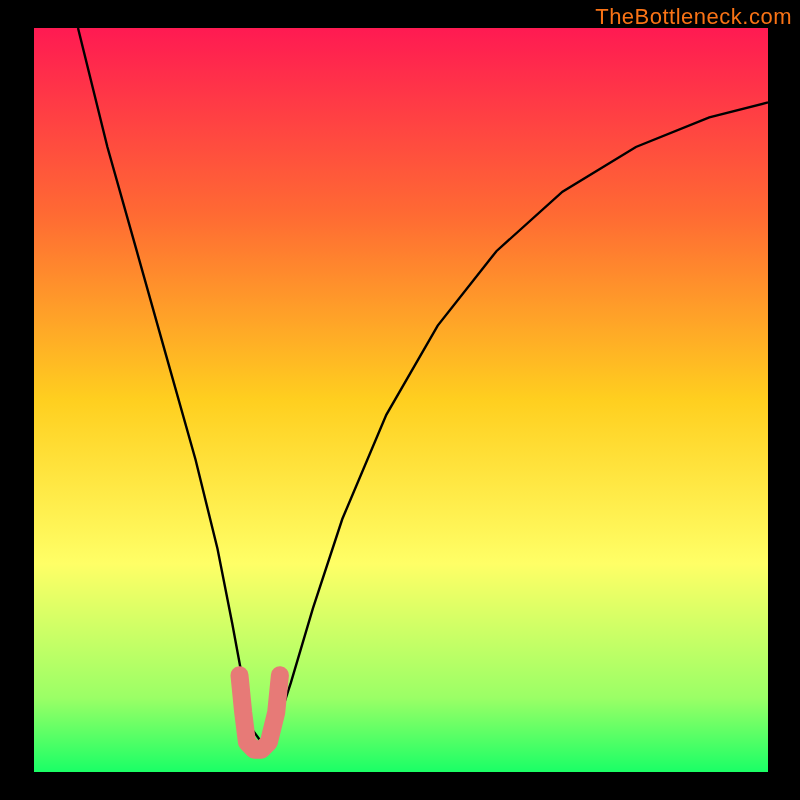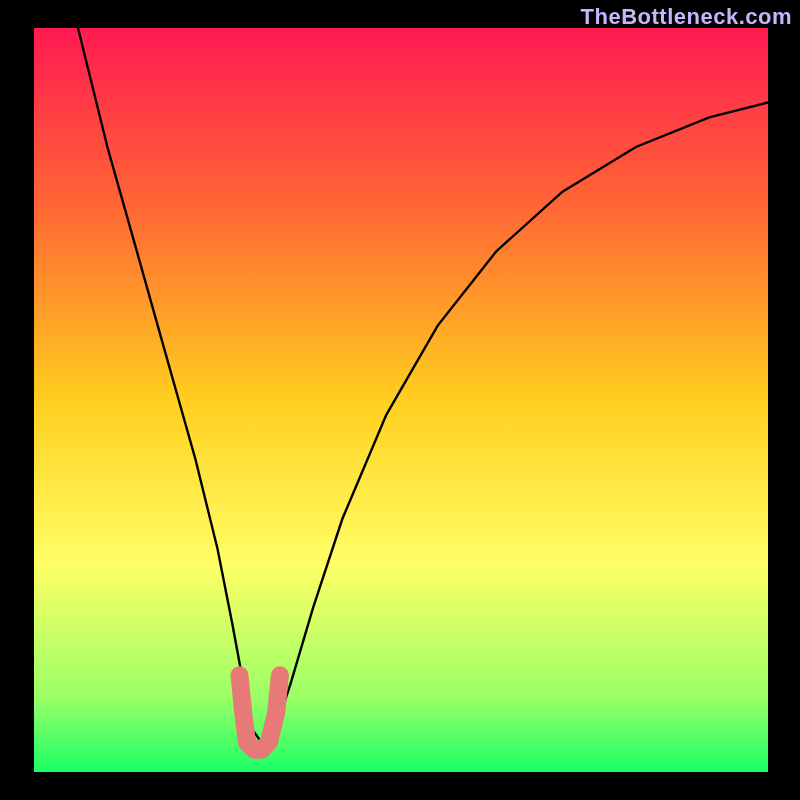--- a/index.html
+++ b/index.html
@@ -17,23 +17,23 @@
   }
   svg {
     position: absolute;
     top: 0;
     left: 0;
   }
   .watermark {
     position: absolute;
     top: 4px;
     right: 8px;
-    color: #c4b5fd;
+    color: #f97316;
     font-size: 22px;
-    font-weight: 700;
+    font-weight: 400;
     letter-spacing: 0.5px;
     user-select: none;
   }
 </style>
 </head>
 <body>
 
 <div class="stage">
 
   <svg width="800" height="800" viewBox="0 0 800 800">

